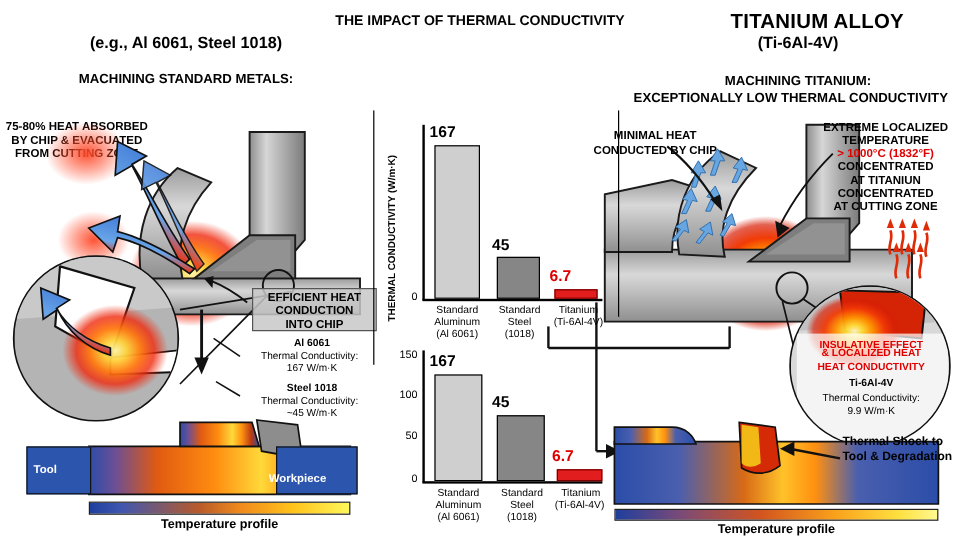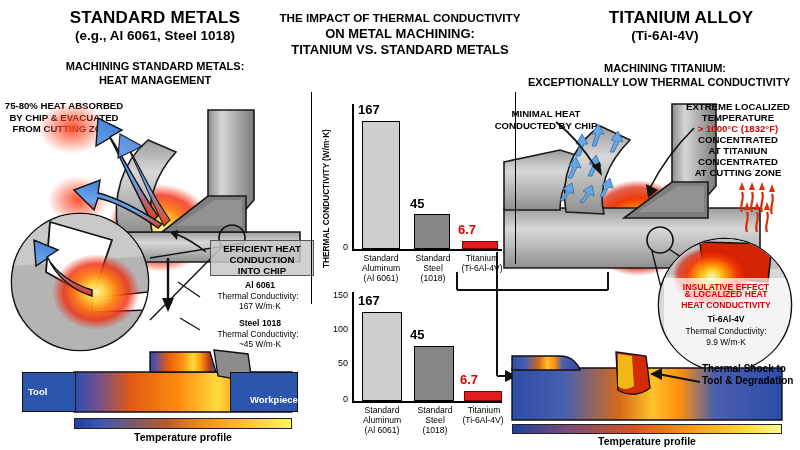--- a/index.html
+++ b/index.html
@@ -40,24 +40,22 @@
   .toolbody{position:absolute;border:1px solid #111;box-sizing:border-box;}
   .lbl-tool{position:absolute;color:#fff;font-weight:bold;font-size:9.5px;}
   .lbl-wp{position:absolute;color:#fff;font-weight:bold;font-size:9.5px;}
   svg{position:absolute;left:0;top:0;overflow:visible;}
 </style>
 </head>
 <body>
 
 <div id="root">
 
-  <div class="abs h-main ctr" style="left:20px;top:8px;width:270px;">STANDARD METALS</div>
   <div class="abs h-sub ctr" style="left:20px;top:28px;width:270px;">(e.g., Al 6061, Steel 1018)</div>
   <div class="abs h-sec ctr" style="left:25px;top:60px;width:260px;">MACHINING STANDARD METALS:</div>
-  <div class="abs h-sec ctr" style="left:25px;top:74px;width:260px;">HEAT MANAGEMENT</div>
 
   <div class="abs ann ctr" style="left:4px;top:100px;width:120px;">75-80% HEAT ABSORBED BY CHIP &amp; EVACUATED FROM CUTTING ZONE</div>
 
   <svg width="800" height="450">
     <defs>
       <radialGradient id="glowL" cx="50%" cy="50%" r="50%">
         <stop offset="0%" stop-color="#fff6a8"></stop>
         <stop offset="22%" stop-color="#ffd23a"></stop>
         <stop offset="48%" stop-color="#ff7a10"></stop>
         <stop offset="74%" stop-color="#ef2b10" stop-opacity=".85"></stop>
@@ -258,27 +256,25 @@
   <div class="abs plain ctr" style="left:196px;top:291px;width:124px;">Thermal Conductivity:</div>
   <div class="abs plain ctr" style="left:205px;top:301px;width:110px;">167 W/m·K</div>
 
   <div class="abs plain-b ctr" style="left:205px;top:318px;width:110px;">Steel 1018</div>
   <div class="abs plain ctr" style="left:196px;top:329px;width:124px;">Thermal Conductivity:</div>
   <div class="abs plain ctr" style="left:205px;top:339px;width:110px;">~45 W/m·K</div>
 
   <div class="abs toolbody" style="left:22px;top:372px;width:54px;height:40px;background:#2c55ad;"></div>
   <div class="lbl-tool" style="left:28px;top:386px;">Tool</div>
   <div class="abs toolbody" style="left:230px;top:372px;width:68px;height:40px;background:#2c55ad;"></div>
-  <div class="lbl-wp" style="left:250px;top:394px;">Workpiece</div>
+  <div class="lbl-wp" style="left:224px;top:394px;">Workpiece</div>
   <div class="tempbar" style="left:74px;top:418px;width:218px;height:11px;"></div>
   <div class="abs plain-b ctr" style="left:74px;top:432px;width:218px;font-size:10.5px;">Temperature profile</div>
 
   <div class="abs h-center1 ctr" style="left:278px;top:10px;width:244px;">THE IMPACT OF THERMAL CONDUCTIVITY</div>
-  <div class="abs h-center2 ctr" style="left:278px;top:26px;width:244px;">ON METAL MACHINING:</div>
-  <div class="abs h-center3 ctr" style="left:270px;top:42px;width:260px;">TITANIUM VS. STANDARD METALS</div>
 
   <div class="abs" id="chart-top" style="left:318px;top:100px;width:190px;height:180px;">
     <div class="ylab" style="left:3px;top:168px;">THERMAL CONDUCTIVITY (W/m·K)</div>
     <div class="axisline" style="left:34px;top:4px;width:1.6px;height:146px;"></div>
     <div class="axisline" style="left:34px;top:149px;width:150px;height:1.6px;"></div>
     <div class="ticklbl" style="left:14px;top:142px;width:16px;">0</div>
 
     <div class="bar bar-al" style="left:44px;width:38px;height:128px;top:21px;"></div>
     <div class="bar bar-st" style="left:96px;width:36px;height:35px;top:114px;"></div>
     <div class="bar bar-ti" style="left:144px;width:36px;height:8px;top:141px;"></div>

